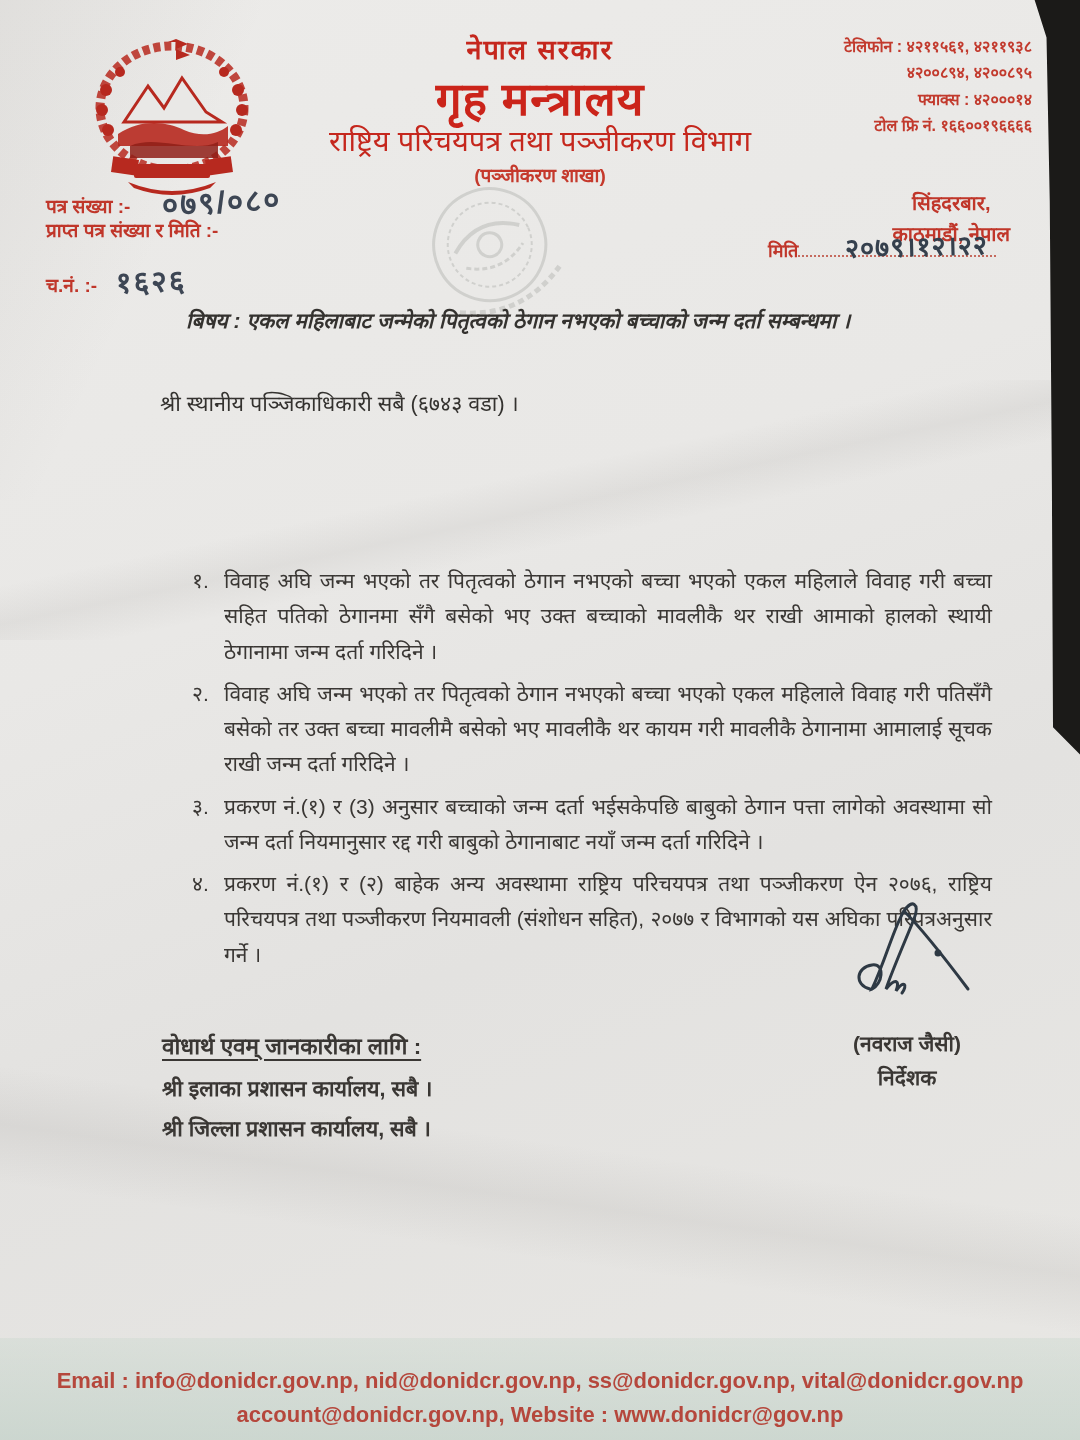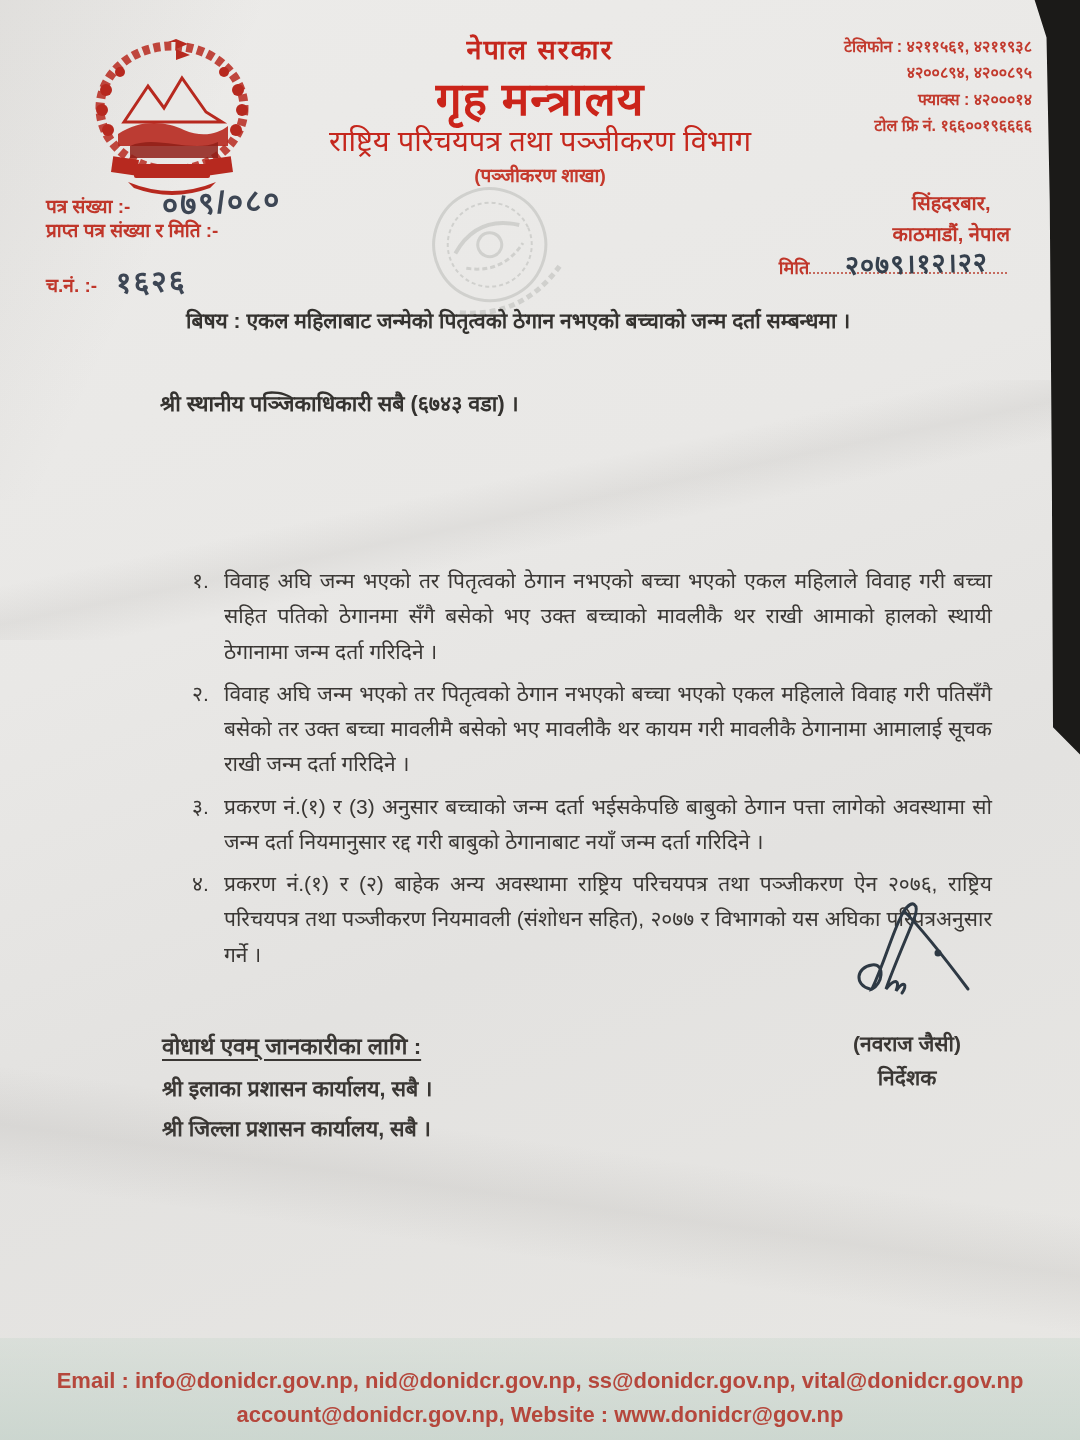--- a/index.html
+++ b/index.html
@@ -36,31 +36,31 @@
     font-size:19px;font-weight:600;color:#c5392c;}
   .contact{position:absolute;right:48px;top:34px;text-align:right;
     font-size:16px;line-height:1.65;color:#c23a2d;font-weight:600;}
   .meta-left{position:absolute;left:46px;top:172px;font-size:19px;font-weight:bold;color:#c0362a;line-height:2.0;}
   .meta-left .row{height:40px;white-space:nowrap;}
   .hand{font-weight:600;color:#3d4654;}
   .hand-ref{display:inline-block;font-size:31px;margin-left:26px;transform:rotate(-3deg);letter-spacing:2px;}
   .hand-chano{display:inline-block;font-size:30px;margin-left:14px;transform:rotate(-2deg);letter-spacing:2px;}
   .meta-right{position:absolute;right:70px;top:188px;text-align:center;
     font-size:20px;font-weight:bold;color:#c0362a;line-height:1.55;}
-  .date-row{position:absolute;right:62px;top:252px;width:250px;white-space:nowrap;text-align:center;}
+  .date-row{position:absolute;right:62px;top:235px;width:250px;white-space:nowrap;}
   .date-label{font-size:18px;font-weight:bold;color:#c0362a;}
   .date-dots{display:inline-block;width:198px;border-bottom:2px dotted #c56a5e;height:20px;}
   .hand-date{position:absolute;right:30px;top:-8px;font-size:27px;color:#35404d;
     transform:rotate(-1.5deg);letter-spacing:1px;font-weight:600;white-space:nowrap;}
   .stamp{position:absolute;left:408px;top:182px;width:170px;height:140px;opacity:.20;
     transform:rotate(-24deg);}
   .subject{position:absolute;left:186px;top:306px;width:780px;
-    font-size:21px;font-weight:700;color:#34322f;}
+    font-size:21px;font-weight:700;color:#34322f;font-style:italic;}
   .salutation{position:absolute;left:160px;top:388px;width:700px;
-    font-size:21.5px;font-weight:700;color:#34322f;}
+    font-size:21.5px;font-weight:400;color:#34322f;}
   .paragraph{position:absolute;left:158px;top:440px;width:812px;
     font-size:21px;line-height:1.65;text-align:justify;color:#3a3734;}
   .list{position:absolute;left:192px;top:563px;width:800px;font-size:21px;color:#3a3734;}
   .list-item{position:relative;padding-left:32px;line-height:1.68;margin-bottom:7px;text-align:justify;}
   .list-num{position:absolute;left:0;top:0;}
   .sig-block{position:absolute;left:782px;top:893px;width:250px;text-align:center;}
   .sig-ink{margin-left:30px;}
   .sig-name{font-size:21px;color:#3a3734;font-weight:600;margin-top:2px;}
   .sig-title{font-size:21px;color:#3a3734;font-weight:600;margin-top:6px;}
   .cc{position:absolute;left:162px;top:1030px;width:520px;color:#3a3734;}

